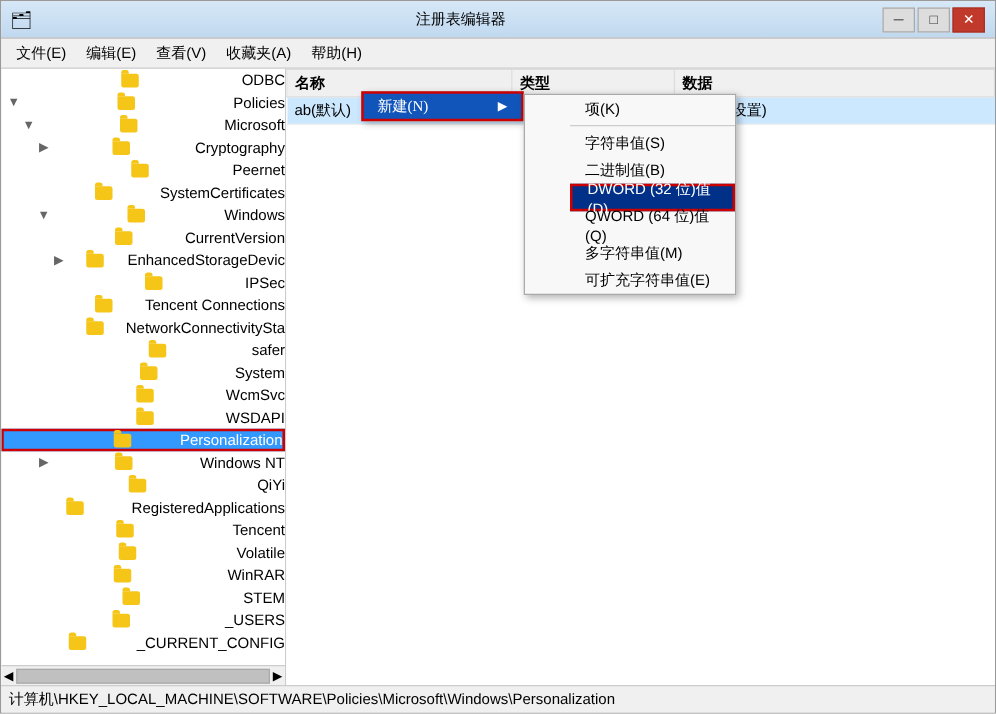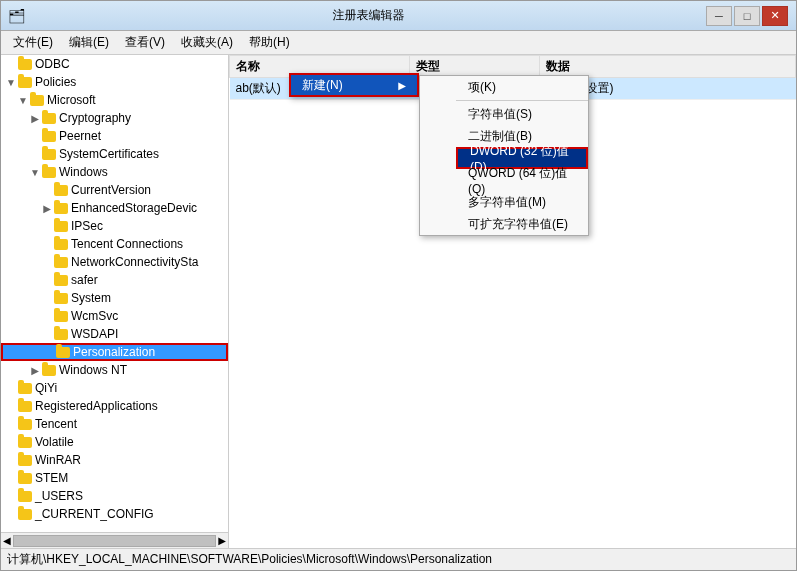--- a/index.html
+++ b/index.html
@@ -112,20 +112,21 @@
 
     .tree-item {
       display: flex;
       align-items: center;
       height: 18px;
       padding-left: 4px;
       cursor: pointer;
       white-space: nowrap;
       font-size: 12px;
       color: #000;
+      justify-content: space-between;
     }
 
     .tree-item.selected {
       background: #3399ff;
       color: #fff;
     }
 
     .tree-toggle {
       width: 12px;
       height: 12px;
@@ -237,20 +238,21 @@
       top: 18px;
       left: 60px;
       z-index: 100;
     }
 
     .context-menu-main {
       background: #f8f8f8;
       border: 1px solid #aaa;
       box-shadow: 2px 2px 6px rgba(0,0,0,0.3);
       width: 130px;
+      font-family: Liberation Serif, serif;
     }
 
     .ctx-item {
       display: flex;
       align-items: center;
       justify-content: space-between;
       padding: 3px 12px;
       font-size: 12px;
       color: #000;
       cursor: pointer;

